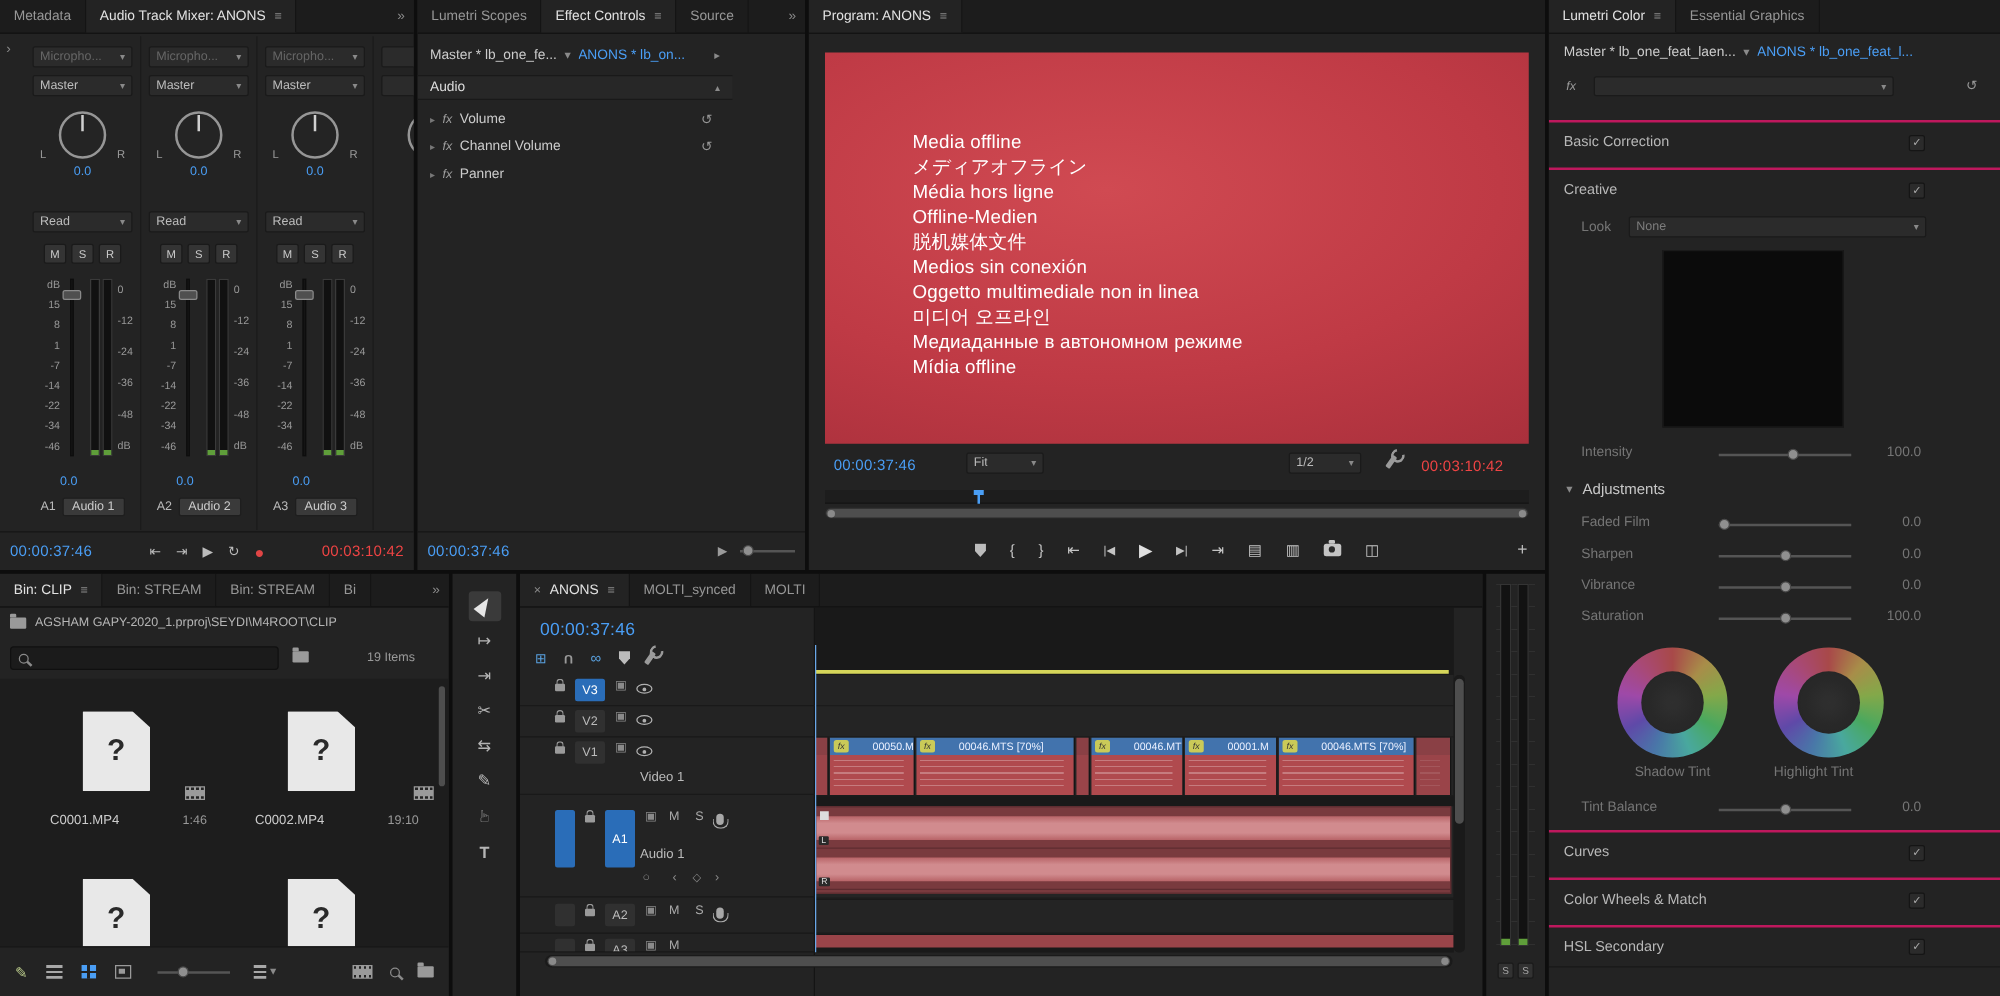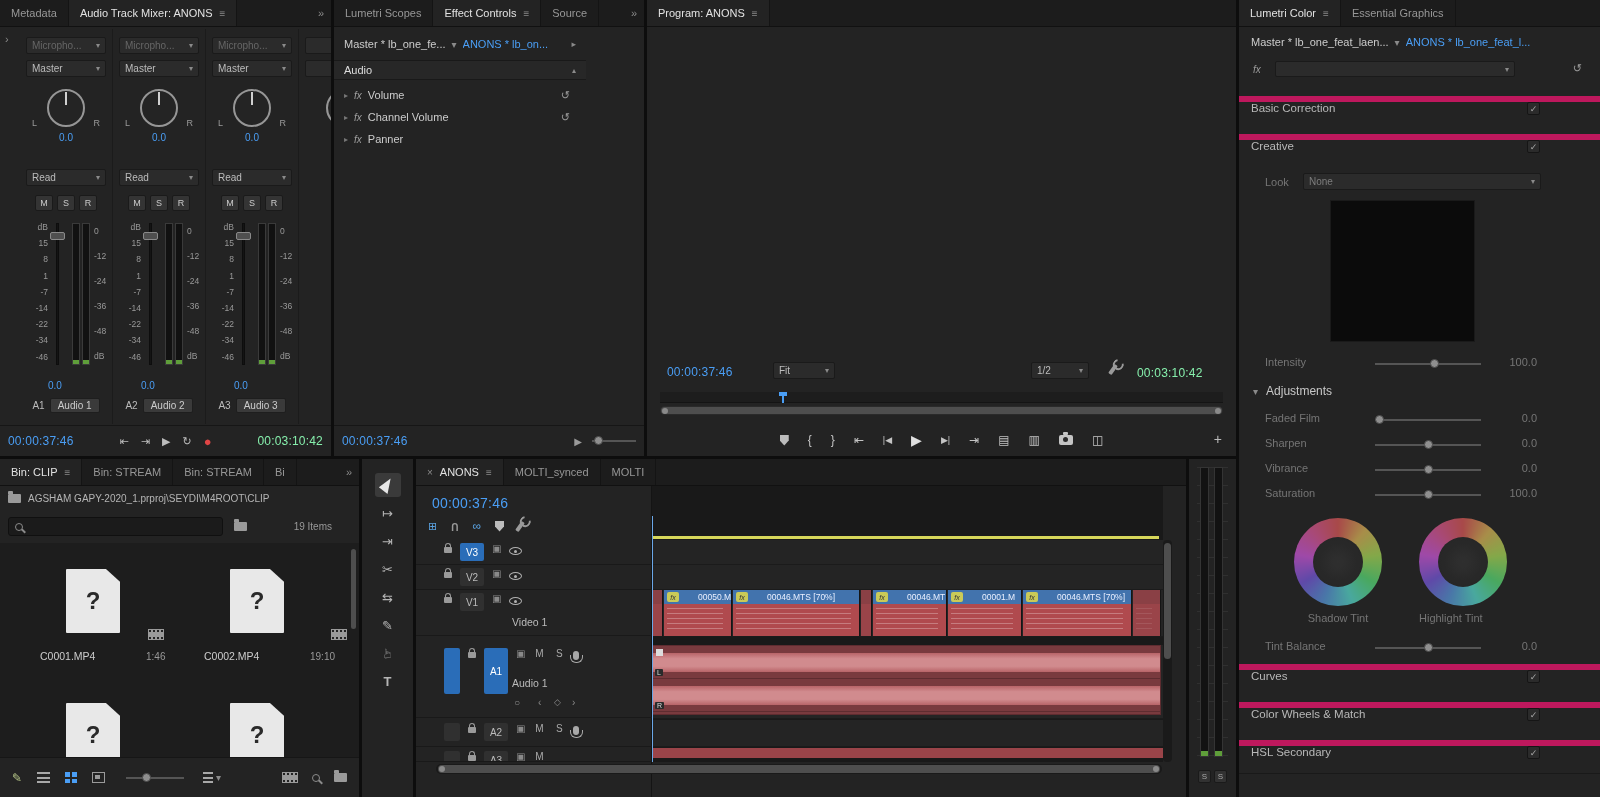--- a/index.html
+++ b/index.html
@@ -12,21 +12,21 @@
 .tab{display:flex;align-items:center;gap:7px;padding:0 11px;color:#979797;white-space:nowrap;border-right:1px solid #141414;font-size:11px}
 .tab.active{background:#232323;color:#e2e2e2}
 .menu-glyph{font-size:10px;color:#8a8a8a}
 .tab-overflow{margin-left:auto;display:flex;align-items:center;padding:0 7px;color:#8a8a8a}
 
 .dd{background:#2b2b2b;border:1px solid #1a1a1a;border-radius:2px;height:17px;display:flex;align-items:center;justify-content:space-between;padding:0 5px;font-size:10px;color:#bcbcbc;gap:4px}
 .dd .lbl{overflow:hidden;text-overflow:ellipsis;white-space:nowrap}
 .dd .ch{color:#8a8a8a;font-size:8px;flex:none}
 .dd.disabled{color:#666}
 .tc{color:#4a9ef5;letter-spacing:.2px;font-size:12px}
-.tc.dim{color:#86efac}
+.tc.dim{color:#ef4444}
 .prelines{white-space:pre-line}
 .dimtext{color:#757575}
 .flipv{display:inline-block;transform:scaleY(-1)}
 .rotup{display:inline-block;transform:rotate(-90deg)}
 
 .icon-eye{display:inline-block;width:13px;height:8px;border:1px solid #b0b0b0;border-radius:50%;position:relative}
 .icon-eye::after{content:"";position:absolute;left:4px;top:2px;width:3px;height:3px;background:#b0b0b0;border-radius:50%}
 .icon-lock{display:inline-block;width:8px;height:6px;background:#9a9a9a;border-radius:1px;position:relative;margin-top:4px}
 .icon-lock::before{content:"";position:absolute;top:-4px;left:1px;width:4px;height:4px;border:1.5px solid #9a9a9a;border-bottom:none;border-radius:3px 3px 0 0}
 .icon-mic{display:inline-block;width:6px;height:9px;background:#a8a8a8;border-radius:3px;position:relative}
@@ -85,21 +85,21 @@
 .fxrow .fxi{font-style:italic;color:#9f9f9f;font-size:10px}
 .fxrow .rst{margin-left:auto;color:#999;margin-right:6px}
 .minitl{position:absolute;left:252px;top:27px;right:0;bottom:31px;background:#212121;border-left:1px solid #151515}
 
 #program{left:647px;top:0;width:589px;height:456px}
 .video{position:absolute;left:13px;top:42px;width:563px;height:313px;background:radial-gradient(140% 120% at 40% 35%,#d04a52 0%,#bf3a45 40%,#a52e3a 75%,#8e2631 100%)}
 .offline{position:absolute;left:70px;top:62px;font-size:15px;line-height:20px;color:#fff;letter-spacing:.2px}
 .ptransport{position:absolute;left:0;right:0;top:424px;height:32px;display:flex;align-items:center;justify-content:center;gap:19px;color:#c4c4c4;font-size:12px}
 
 #lumetri{left:1239px;top:0;width:361px;height:797px}
-.lsec{position:absolute;left:0;width:100%;height:34px;border-top:6px solid #be185d;display:flex;align-items:flex-start;padding:0 12px;color:#b8b8b8;font-size:11.5px}
+.lsec{position:absolute;left:0;width:100%;height:34px;border-top:2px solid #be185d;display:flex;align-items:center;padding:0 12px;color:#b8b8b8;font-size:11.5px}
 .lsec .cb{position:absolute;right:60px}
 .lrow{position:absolute;left:0;width:100%;height:22px}
 .lrow .lab{position:absolute;left:26px;top:4px}
 .lrow .sl{position:absolute;left:136px;top:11px;width:106px}
 .lrow .val{position:absolute;left:252px;top:4px;width:46px;text-align:right;color:#757575}
 .wheel{position:absolute;width:88px;height:88px;border-radius:50%;background:conic-gradient(#c05050,#c0a050,#95c050,#50c06a,#50c0b4,#5086c0,#6a50c0,#b450c0,#c05086,#c05050);opacity:.85}
 .wheel::after{content:"";position:absolute;inset:19px;border-radius:50%;background:radial-gradient(circle,#323232 0%,#262626 80%)}
 
 #project{left:0;top:459px;width:359px;height:338px}
 .pcontent{position:absolute;left:0;right:0;top:84px;bottom:40px;background:#1d1d1d}
@@ -400,20 +400,32 @@
     </div>
   </div>
 
   <div class="panel" id="program">
     <div class="tabbar">
       <div class="tab active">
           <span>Program: ANONS</span>
           <span class="menu-glyph">≡</span>
         </div>
     </div>
+    <div class="video">
+      <div class="offline prelines">Media offline
+メディアオフライン
+Média hors ligne
+Offline-Medien
+脱机媒体文件
+Medios sin conexión
+Oggetto multimediale non in linea
+미디어 오프라인
+Медиаданные в автономном режиме
+Mídia offline</div>
+    </div>
     <span class="tc abs" style="left:20px;top:365px">00:00:37:46</span>
     <div class="dd abs" style="left:126px;top:362px;width:62px">
         <span class="lbl">Fit</span>
         <span class="ch">▾</span>
       </div>
     <div class="dd abs" style="left:384px;top:362px;width:58px">
         <span class="lbl">1/2</span>
         <span class="ch">▾</span>
       </div>
     <span class="icon-wrench abs" style="left:464px;top:364px"></span>

